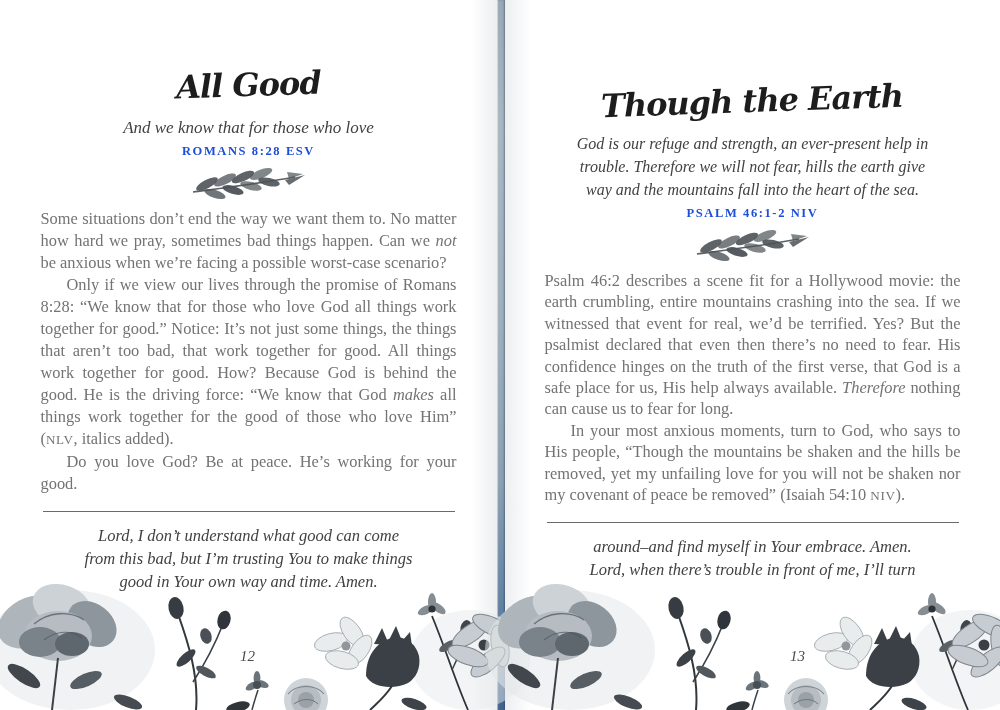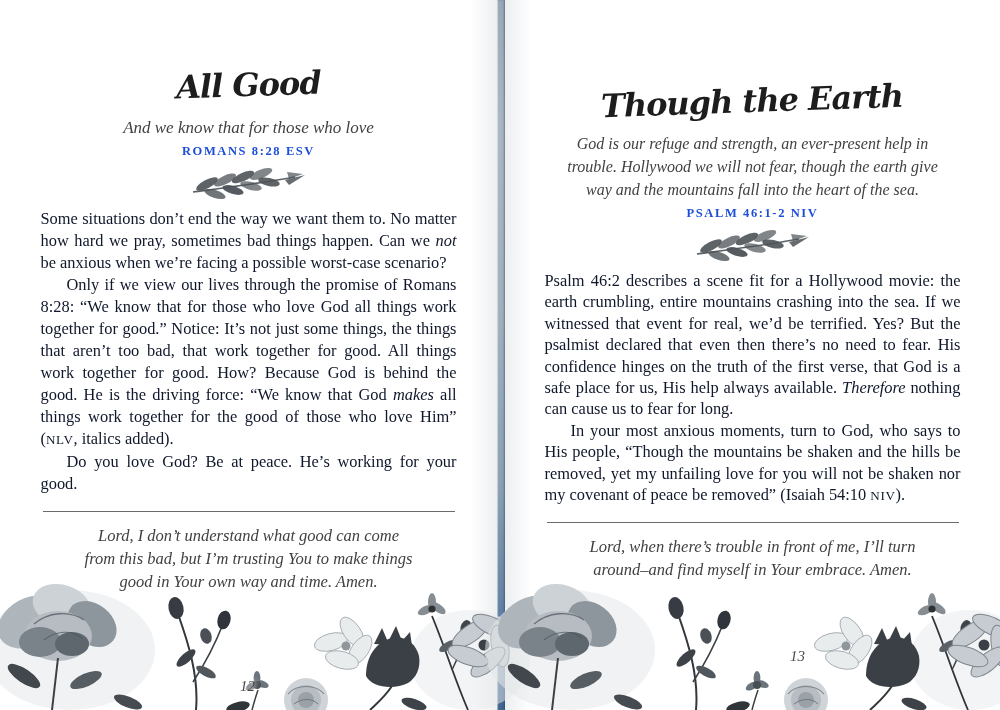--- a/index.html
+++ b/index.html
@@ -34,39 +34,39 @@
     margin-top:12px; font-style:italic; font-size:17px; line-height:23px; color:#414141;
   }
   .page-right .verse { font-size:16px; }
   .reference {
     margin-top:5px; font-size:12.5px; letter-spacing:1.6px; color:#1d4ed8; font-weight:600;
   }
   .sprig { display:block; margin:7px auto 4px auto; }
 
   .devotion {
     width:416px; margin:8px auto 0 auto; text-align:justify;
-    font-size:16.4px; line-height:22px; color:#0f172a;
+    font-size:16.4px; line-height:22px; color:#737373;
   }
   .page-right .devotion { line-height:21.4px; }
   .devotion p.indent { text-indent:26px; }
   .seg-italic { font-style:italic; }
   .seg-caps { font-size:.8em; letter-spacing:.6px; }
 
   .rule { width:412px; height:1px; background:#6a6a6a; margin:16px auto 0 auto; border:0; }
   .prayer { margin-top:12px; font-style:italic; font-size:16.5px; line-height:23px; color:#414141; }
 
   .floral {
     position:absolute; left:0; bottom:0; width:1000px; height:130px; z-index:2;
     pointer-events:none;
   }
   .page-number {
     position:absolute; z-index:3; font-style:italic; font-size:15px; color:#4a4a4a;
     text-shadow:0 0 4px #fff, 0 0 6px #fff;
   }
-  .page-number.left  { left:240px; top:678px; }
+  .page-number.left  { left:240px; top:648px; }
   .page-number.right { left:790px; top:648px; }
 </style>
 </head>
 <body>
 
 <div class="spread">
 
   <svg width="0" height="0" style="position:absolute">
     <defs>
 
@@ -204,35 +204,35 @@
     </div>
   </div>
 
   <div class="spine"></div>
 
   <div class="page page-right">
     <div class="page-inner">
       <div class="title">Though the Earth</div>
       <div class="verse">
         <div>God is our refuge and strength, an ever-present help in</div>
-        <div>trouble. Hollywood we will not fear, though the earth give</div>
+        <div>trouble. Therefore we will not fear, hills the earth give</div>
         <div>way and the mountains fall into the heart of the sea.</div>
       </div>
       <div class="reference">PSALM 46:1-2 NIV</div>
       <svg class="sprig" width="120" height="34" viewBox="0 0 120 34">
           <use href="#sprigIcon"></use>
         </svg>
       <div class="devotion">
         <p><span>Psalm 46:2 describes a scene fit for a Hollywood movie: the earth crumbling, entire mountains crashing into the sea. If we witnessed that event for real, we’d be terrified. Yes? But the psalmist declared that even then there’s no need to fear. His confidence hinges on the truth of the first verse, that God is a safe place for us, His help always available. </span><span class="seg-italic">Therefore</span><span> nothing can cause us to fear for long.</span></p>
         <p class="indent"><span>In your most anxious moments, turn to God, who says to His people, “Though the mountains be shaken and the hills be removed, yet my unfailing love for you will not be shaken nor my covenant of peace be removed” (Isaiah 54:10 </span><span class="seg-caps">NIV</span><span>).</span></p>
       </div>
       <div class="rule"></div>
       <div class="prayer">
+        <div>around–and find myself in Your embrace. Amen.</div>
         <div>Lord, when there’s trouble in front of me, I’ll turn</div>
-        <div>around–and find myself in Your embrace. Amen.</div>
       </div>
     </div>
   </div>
 
   <svg class="floral" viewBox="0 0 1000 130">
     <use href="#halfFlowers"></use>
     <use href="#halfFlowers" transform="translate(500,0)"></use>
   </svg>
 
   <div class="page-number left">12</div>

